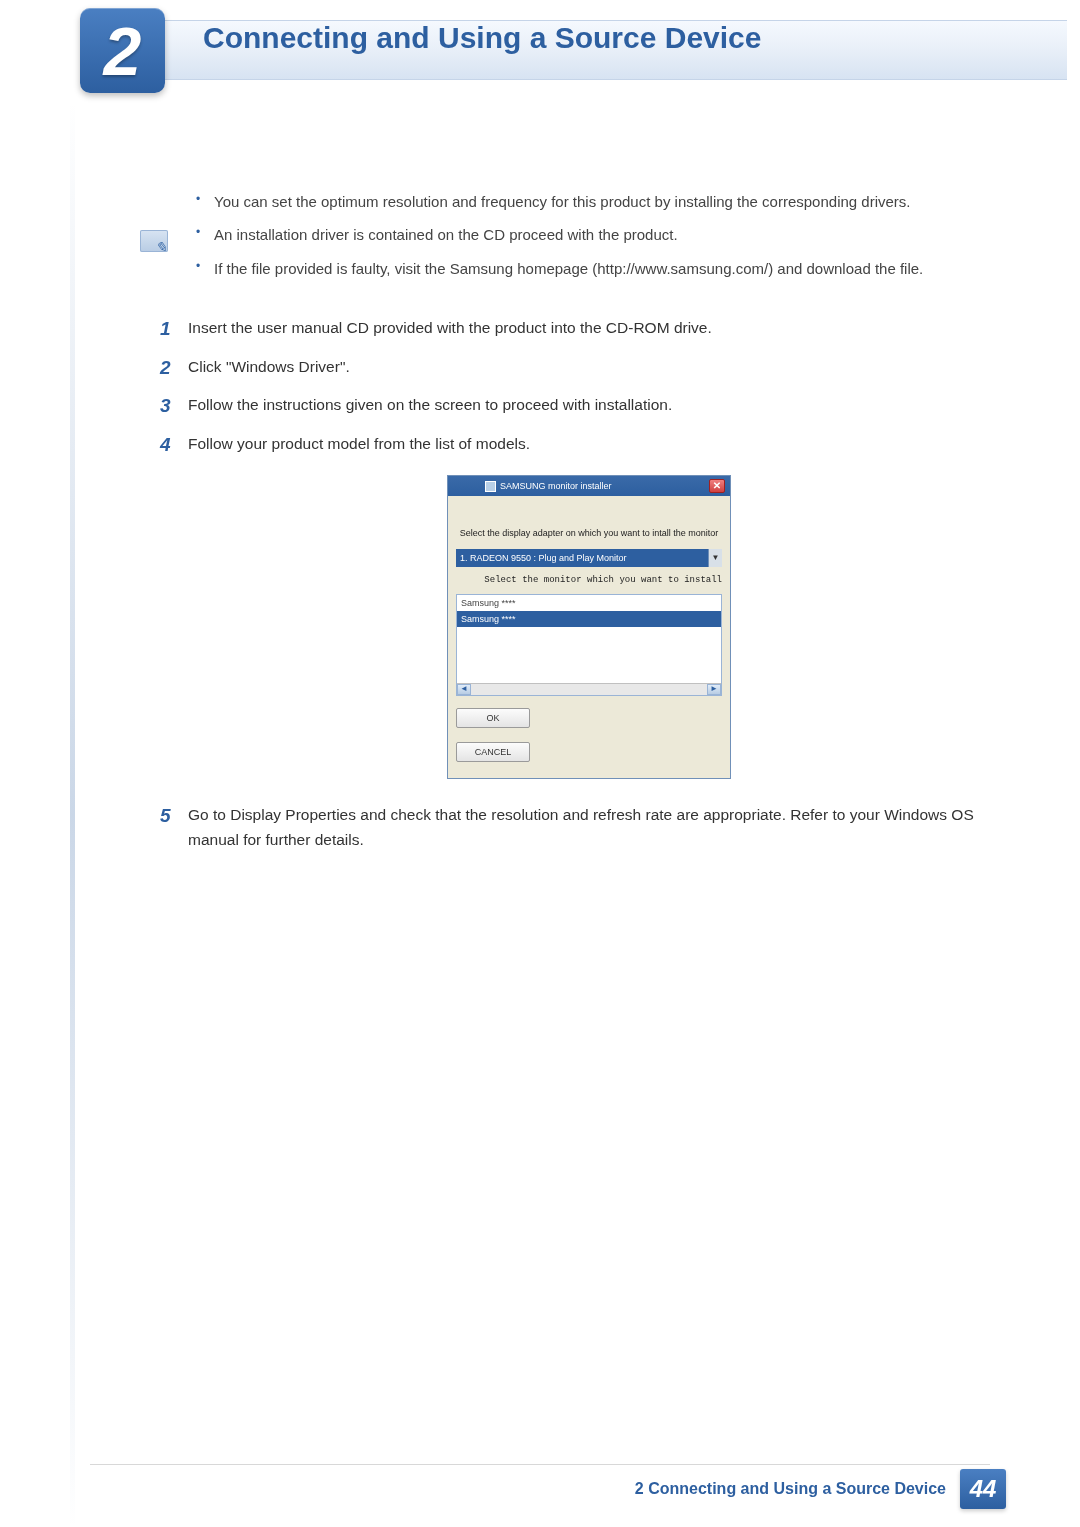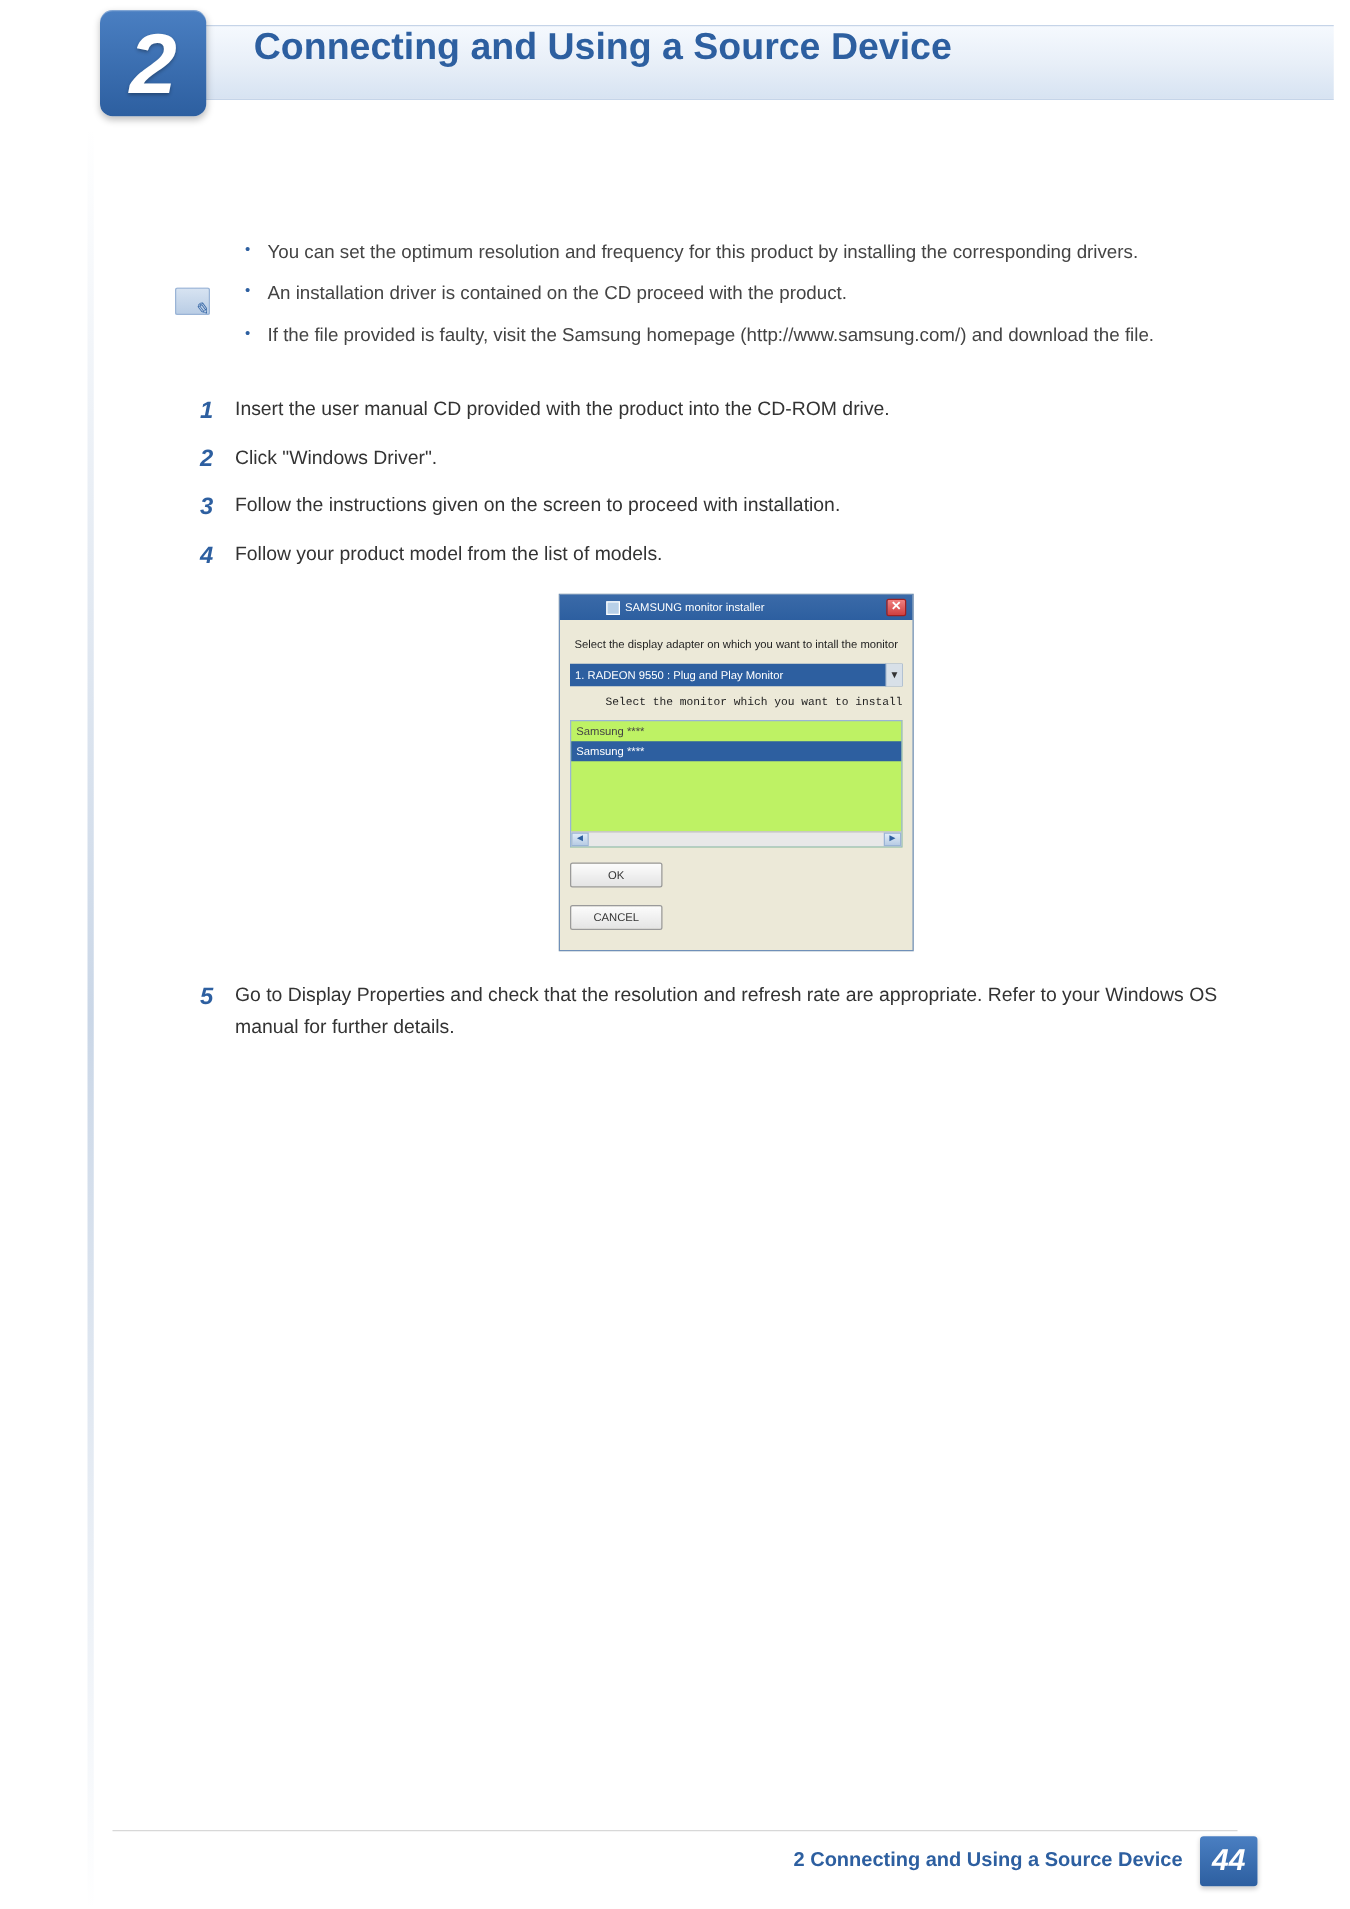--- a/index.html
+++ b/index.html
@@ -154,21 +154,21 @@
   }
   .dlg-close {
     width: 16px; height: 14px;
     background: linear-gradient(to bottom,#f08080,#d04040);
     border: 1px solid #a02020;
     color: #fff;
     display: flex; align-items: center; justify-content: center;
     font-size: 10px; font-weight: bold;
     border-radius: 2px;
   }
-  .dlg-body { padding: 6px 8px; }
+  .dlg-body { padding: 6px 8px; margin-top: 18px; }
   .dlg-text1 { text-align: center; margin: 6px 0 8px; color: #222; }
   .dlg-select {
     background: #2d5fa0;
     color: #fff;
     padding: 2px 4px;
     position: relative;
     margin-bottom: 6px;
   }
   .dlg-select-arrow {
     position: absolute;
@@ -176,21 +176,21 @@
     width: 14px;
     background: #d8e0e8;
     border-left: 1px solid #7090b8;
     display: flex; align-items: center; justify-content: center;
     color: #333;
     font-size: 8px;
   }
   .dlg-text2 { text-align: right; margin: 6px 0; color: #222; font-family: Liberation Mono, monospace; }
   .dlg-list {
     border: 1px solid #9ab4d6;
-    background: #bef264;
+    background: #ffffff;
     height: 102px;
     position: relative;
   }
   .dlg-list-item { padding: 1px 4px; color: #444; }
   .dlg-list-item.sel { background: #2d5fa0; color: #fff; }
   .dlg-hscroll {
     position: absolute;
     left: 0; right: 0; bottom: 0;
     height: 12px;
     background: #e8e8e8;

